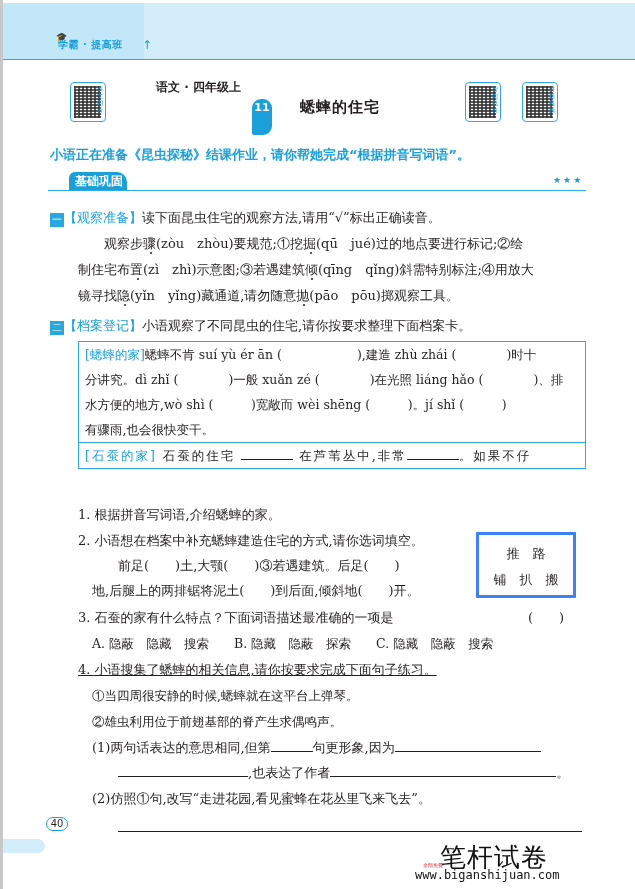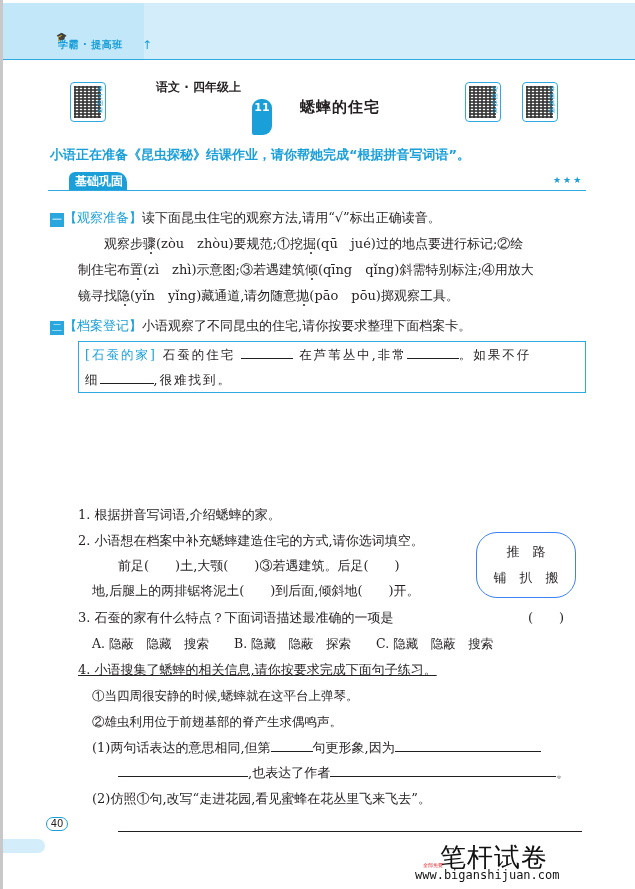--- a/index.html
+++ b/index.html
@@ -65,22 +65,22 @@
   .q-tag { color:#1a9fd8; font-family:"DejaVu Sans", sans-serif; }
   .para { position:absolute; font-size:13px; line-height:26px; color:#231f20; white-space:nowrap; }
   .dot { position:relative; }
   .dot::after { content:""; position:absolute; left:50%; bottom:-3px; width:2px; height:2px; background:#231f20; border-radius:1px; }
   .card { position:absolute; left:78px; top:341px; width:508px; border:1.5px solid #2fa9df; box-sizing:border-box; }
   .card-sec { padding:0 6px; font-size:12.5px; line-height:25px; white-space:nowrap; }
   .card-sec + .card-sec { border-top:1.5px solid #2fa9df; }
   .card-tag { color:#1a9fd8; }
   .blank { display:inline-block; border-bottom:1px solid #231f20; height:14px; vertical-align:baseline; }
   .wordbox {
-    position:absolute; left:476px; top:532px; width:100px; height:66px; border:1px solid #3b82f6;
-    border-radius:21px; font-size:13px; text-align:center; line-height:26px; padding-top:6px; box-sizing:border-box;
+    position:absolute; left:476px; top:532px; width:100px; height:66px; border:3px solid #3b82f6;
+    border-radius:1px; font-size:13px; text-align:center; line-height:26px; padding-top:6px; box-sizing:border-box;
   }
   .page-num-bg { position:absolute; left:3px; top:839px; width:42px; height:14px; background:#d3eefa; border-radius:0 7px 7px 0; }
   .page-num {
     position:absolute; left:46px; top:817px; width:22px; height:14px; border:1px solid #1a9fd8; border-radius:7px;
     box-sizing:border-box; font-family:"DejaVu Sans", sans-serif; font-size:10px; text-align:center; line-height:12px;
   }
   .rule { position:absolute; left:118px; top:831px; width:464px; height:1px; background:#231f20; }
   .wm-title { position:absolute; left:440px; top:840px; font-family:"DejaVu Sans", sans-serif; font-size:26px; color:#111; letter-spacing:1px; }
   .wm-free { position:absolute; left:423px; top:862px; font-size:5px; color:#d8232a; font-family:"DejaVu Sans", sans-serif; }
   .wm-url { position:absolute; left:415px; top:868px; font-family:"DejaVu Sans Mono", monospace; font-size:12px; color:#111; }
@@ -132,29 +132,32 @@
   <div>
     <span>镜寻找</span><span class="dot">隐</span><span>(yǐn　yǐng)藏通道,请勿随意</span><span class="dot">抛</span><span>(pāo　pōu)掷观察工具。</span>
   </div>
 </div>
 
 <div class="q-head" style="top:317px;">
   <span class="q-num">二</span><span class="q-tag">【档案登记】</span><span>小语观察了不同昆虫的住宅,请你按要求整理下面档案卡。</span>
 </div>
 
 <div class="card">
+  <div class="card-sec">
+    <div><span class="card-tag">[蟋蟀的家]</span><span class="pinyin-mix">蟋蟀不肯 suí yù ér ān (　　　　　　),建造 zhù zhái (　　　　)时十</span></div>
+    <div>分讲究。dì zhǐ (　　　　)一般 xuǎn zé (　　　　)在光照 liáng hǎo (　　　　)、排</div>
+    <div>水方便的地方,wò shì (　　　)宽敞而 wèi shēng (　　　)。jí shǐ (　　　)</div>
+    <div>有骤雨,也会很快变干。</div>
+  </div>
   <div class="card-sec" style="letter-spacing:2px;">
     <div>
       <span class="card-tag">[石蚕的家]</span>
       <span>石蚕的住宅</span>
       <span class="blank" style="width:52px;"></span>
       <span>在芦苇丛中,非常</span><span class="blank" style="width:52px;"></span><span>。如果不仔</span>
-    </div>
-    <div>
-      <span>细</span><span class="blank" style="width:54px;"></span><span>,很难找到。</span>
     </div>
   </div>
 </div>
 
 <div class="para" style="left:78px;top:502px;">1. 根据拼音写词语,介绍蟋蟀的家。</div>
 <div class="para" style="left:78px;top:528px;">2. 小语想在档案中补充蟋蟀建造住宅的方式,请你选词填空。</div>
 <div class="para" style="left:118px;top:553px;">前足(　　)土,大颚(　　)③若遇建筑。后足(　　)</div>
 <div class="para" style="left:92px;top:578px;">地,后腿上的两排锯将泥土(　　)到后面,倾斜地(　　)开。</div>
 
 <div class="wordbox">

